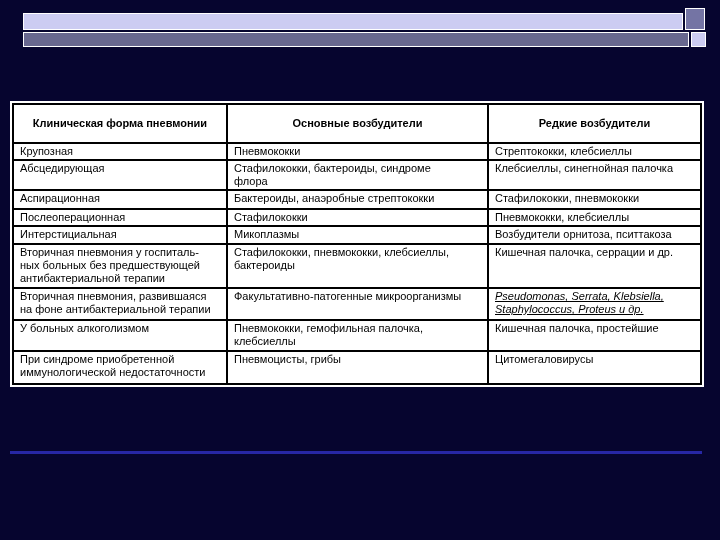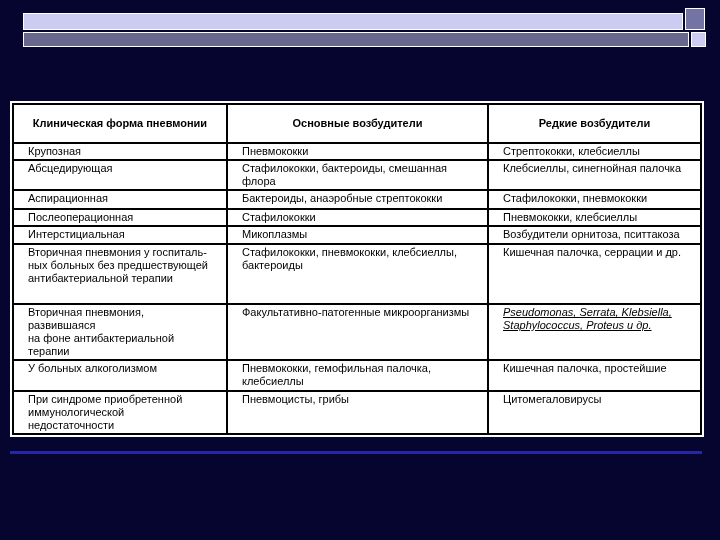--- a/index.html
+++ b/index.html
@@ -77,21 +77,21 @@
   }
   th {
     font-weight: bold;
     text-align: center;
     vertical-align: middle;
     padding: 12px 3px;
   }
   td {
     text-align: left;
     vertical-align: top;
-    padding: 1px 14px;
+    padding: 1px 6px;
   }
   td.latin { font-style: italic; text-decoration: underline; }
 </style>
 </head>
 <body>
 
 <div class="slide">
 
   <div class="bar-light"></div>
   <div class="sq-dark"></div>
@@ -111,40 +111,40 @@
         <th>Основные возбудители</th>
         <th>Редкие возбудители</th>
       </tr>
       <tr style="height:15px">
         <td>Крупозная</td>
         <td>Пневмококки</td>
         <td>Стрептококки, клебсиеллы</td>
       </tr>
       <tr style="height:28px">
         <td>Абсцедирующая</td>
-        <td>Стафилококки, бактероиды, смешанная
+        <td>Стафилококки, бактероиды, синдроме
 флора</td>
         <td>Клебсиеллы, синегнойная палочка</td>
       </tr>
       <tr style="height:19px">
         <td>Аспирационная</td>
         <td>Бактероиды, анаэробные стрептококки</td>
         <td>Стафилококки, пневмококки</td>
       </tr>
       <tr style="height:17px">
         <td>Послеоперационная</td>
         <td>Стафилококки</td>
         <td>Пневмококки, клебсиеллы</td>
       </tr>
       <tr style="height:18px">
         <td>Интерстициальная</td>
         <td>Микоплазмы</td>
         <td>Возбудители орнитоза, пситтакоза</td>
       </tr>
-      <tr style="height:60px">
+      <tr style="height:44px">
         <td>Вторичная пневмония у госпиталь-
 ных больных без предшествующей
 антибактериальной терапии</td>
         <td>Стафилококки, пневмококки, клебсиеллы,
 бактероиды</td>
         <td>Кишечная палочка, серрации и др.</td>
       </tr>
       <tr style="height:32px">
         <td>Вторичная пневмония, развившаяся
 на фоне антибактериальной терапии</td>

